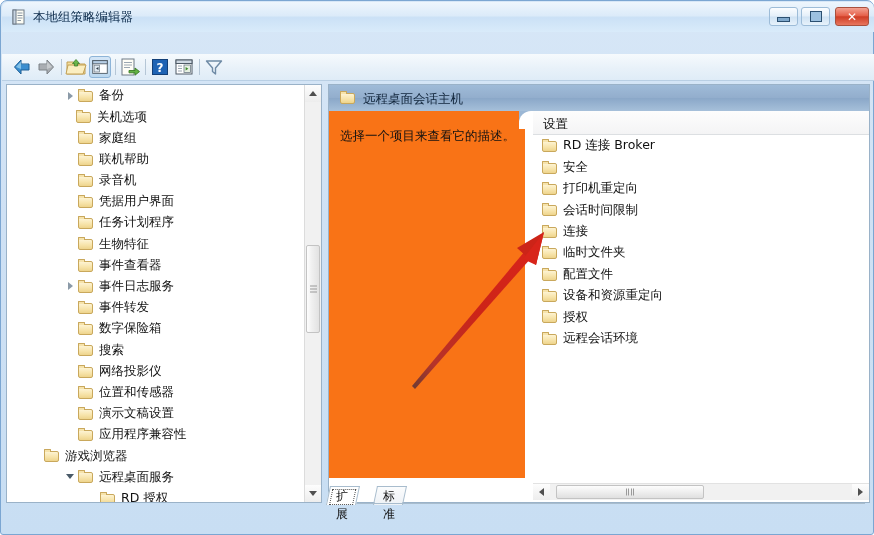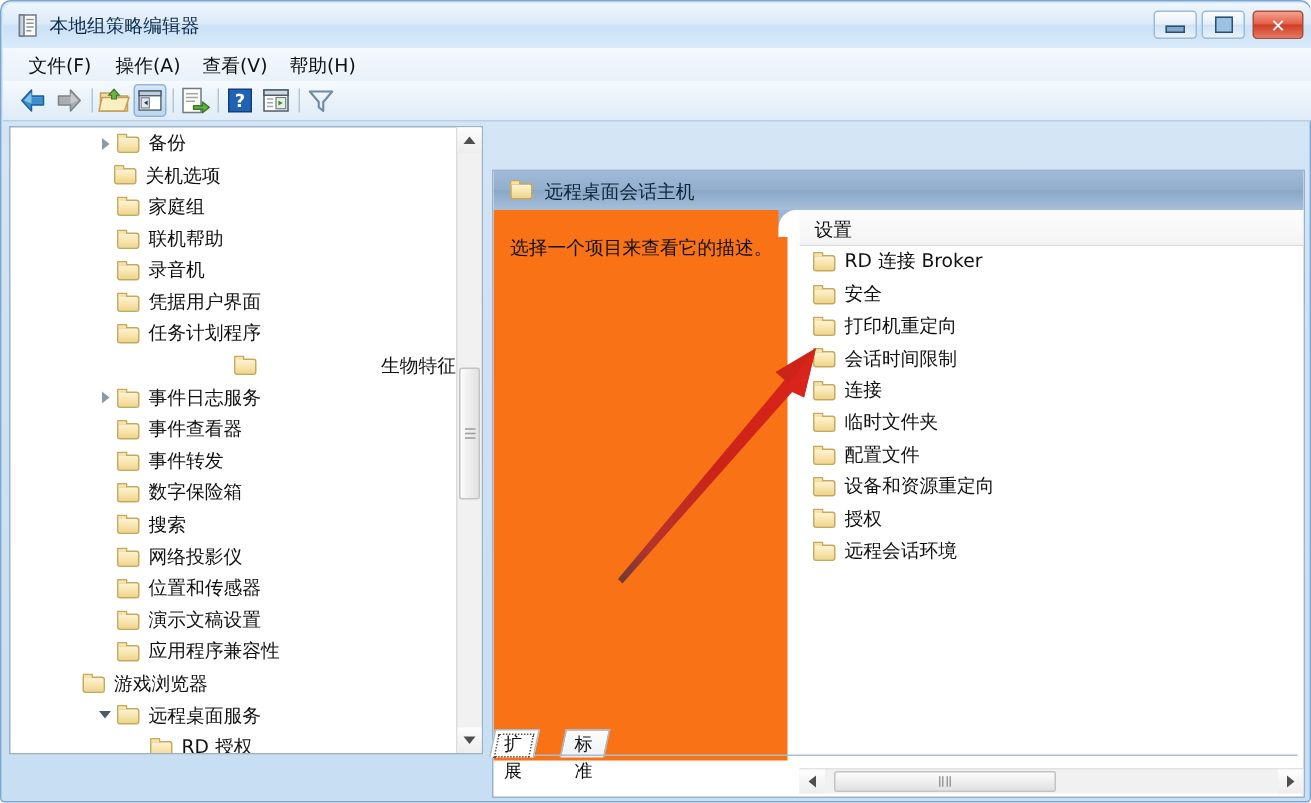--- a/index.html
+++ b/index.html
@@ -278,21 +278,20 @@
 
   
   #right-pane {
     position: absolute;
     left: 322px; top: 0;
     width: 542px; height: 419px;
     box-sizing: border-box;
     background: #ffffff;
     border: 1px solid #9ab2c8;
     overflow: hidden;
-    margin-top: 29px;
   }
   #rp-header {
     position: absolute;
     left: 0; top: 0;
     width: 540px; height: 26px;
     background: linear-gradient(to bottom, #9fbbd8 0%, #93aecd 48%, #8aa7c8 50%, #a6c0da 100%);
   }
   #rp-header-folder {
     position: absolute;
     left: 11px; top: 6px;
@@ -493,26 +492,20 @@
     <div class="winbtn" id="btn-max">
       <div class="winbtn-glyph">
           <div class="max-box"></div>
         </div>
     </div>
     <div class="winbtn" id="btn-close">
       <div class="winbtn-glyph">✕</div>
     </div>
   </div>
 
-  <div id="menubar">
-    <div class="menu-item" style="left:10px">文件(F)</div>
-    <div class="menu-item" style="left:68px">操作(A)</div>
-    <div class="menu-item" style="left:126px">查看(V)</div>
-    <div class="menu-item" style="left:184px">帮助(H)</div>
-  </div>
 
   <div id="toolbar">
     <div class="tb-btn" style="left:9px">
       <svg viewBox="0 0 22 22">
         <path d="M10 4 L3.5 11 L10 18 L10 14 L18 14 L18 8 L10 8 Z" fill="#3b8ed0" stroke="#1d5f96" stroke-width="1" stroke-linejoin="round"></path>
         <path d="M10 5.5 L5 11 L10 13 L10 9 L17 9 L17 8.8 L10 8.8 Z" fill="#9ed4f2" opacity="0.75"></path>
       </svg>
     </div>
     <div class="tb-btn" style="left:33px">
       <svg viewBox="0 0 22 22">
@@ -604,38 +597,38 @@
           <div class="tree-row" style="padding-left: 58px;">
             <div class="tw "></div>
             <div class="folder"></div>
             <div class="tree-label">凭据用户界面</div>
           </div>
           <div class="tree-row" style="padding-left: 58px;">
             <div class="tw "></div>
             <div class="folder"></div>
             <div class="tree-label">任务计划程序</div>
           </div>
-          <div class="tree-row" style="padding-left: 58px; justify-content: space-between;">
+          <div class="tree-row" style="padding-left: 58px;">
             <div class="tw "></div>
             <div class="folder"></div>
             <div class="tree-label">生物特征</div>
           </div>
           <div class="tree-row" style="padding-left: 58px;">
+            <div class="tw "></div>
+            <div class="folder"></div>
+            <div class="tree-label">事件查看器</div>
+          </div>
+          <div class="tree-row" style="padding-left: 58px;">
             <div class="tw collapsed"></div>
             <div class="folder"></div>
             <div class="tree-label">事件日志服务</div>
           </div>
           <div class="tree-row" style="padding-left: 58px;">
             <div class="tw "></div>
             <div class="folder"></div>
-            <div class="tree-label">事件查看器</div>
-          </div>
-          <div class="tree-row" style="padding-left: 58px;">
-            <div class="tw "></div>
-            <div class="folder"></div>
             <div class="tree-label">事件转发</div>
           </div>
           <div class="tree-row" style="padding-left: 58px;">
             <div class="tw "></div>
             <div class="folder"></div>
             <div class="tree-label">数字保险箱</div>
           </div>
           <div class="tree-row" style="padding-left: 58px;">
             <div class="tw "></div>
             <div class="folder"></div>
@@ -654,21 +647,21 @@
           <div class="tree-row" style="padding-left: 58px;">
             <div class="tw "></div>
             <div class="folder"></div>
             <div class="tree-label">演示文稿设置</div>
           </div>
           <div class="tree-row" style="padding-left: 58px;">
             <div class="tw "></div>
             <div class="folder"></div>
             <div class="tree-label">应用程序兼容性</div>
           </div>
-          <div class="tree-row" style="padding-left: 35px;">
+          <div class="tree-row" style="padding-left: 24px;">
             <div class="tw "></div>
             <div class="folder"></div>
             <div class="tree-label">游戏浏览器</div>
           </div>
           <div class="tree-row" style="padding-left: 58px;">
             <div class="tw expanded"></div>
             <div class="folder"></div>
             <div class="tree-label">远程桌面服务</div>
           </div>
           <div class="tree-row" style="padding-left: 80px;">

